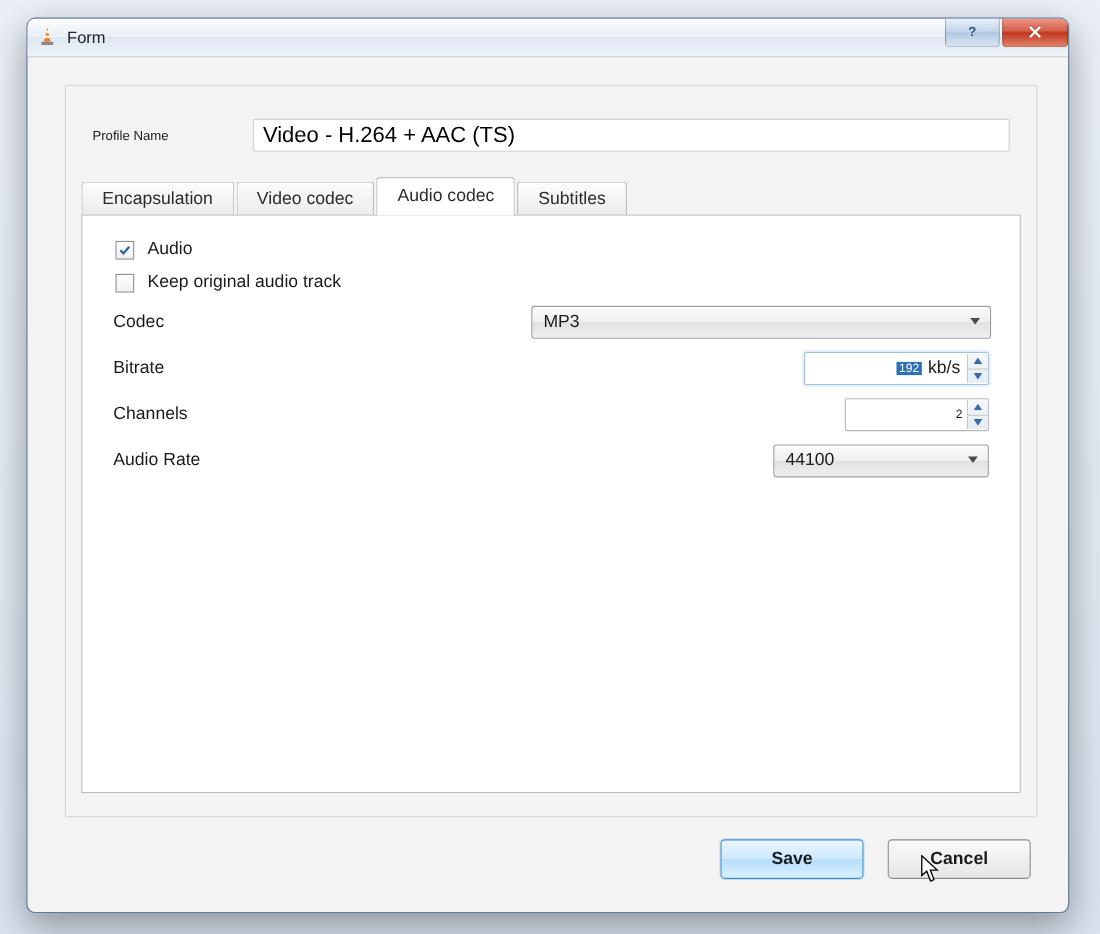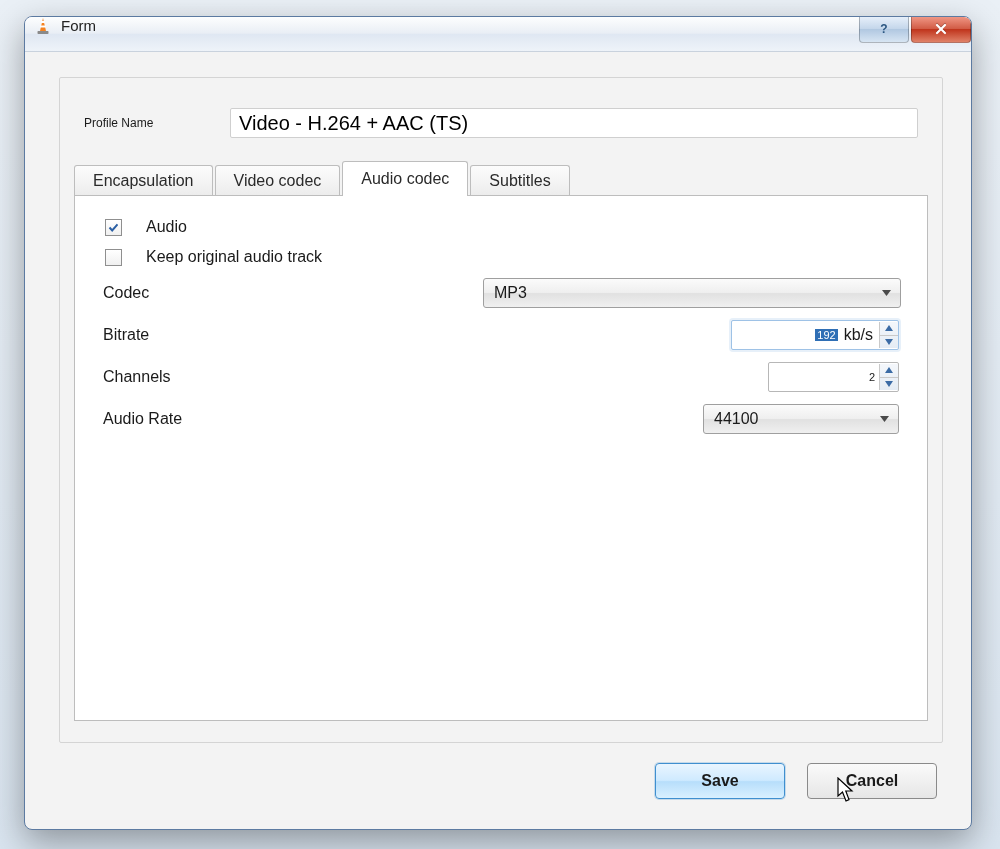--- a/index.html
+++ b/index.html
@@ -29,21 +29,21 @@
     background: #f3f3f3;
     box-shadow: 0 12px 34px rgba(0,0,0,0.35);
     overflow: hidden;
   }
   
   .titlebar {
     height: 34px;
     background: linear-gradient(#fdfefe, #e9eef5 48%, #dfe7f2 50%, #eef3f9);
     border-bottom: 1px solid #c9d2dd;
     display: flex;
-    align-items: flex-start;
+    align-items: center;
     padding-left: 8px;
     position: relative;
   }
   .app-icon {
     width: 20px;
     height: 20px;
     margin-right: 8px;
     display: inline-block;
   }
   .title-label { font-size: 15px; color: #222; }
@@ -137,21 +137,21 @@
   }
   .tabpanel {
     border: 1px solid #bdbdbd;
     background: #ffffff;
     min-height: 488px;
     padding: 18px 24px;
     position: relative;
   }
   
   .chk-row {
-    display: flex; align-items: center; gap: 24px;
+    display: flex; align-items: center; gap: 12px;
     margin: 4px 0 12px 6px;
     font-size: 16px;
   }
   .chk {
     width: 15px; height: 15px;
     border: 1px solid #8f8f8f;
     background: linear-gradient(#fff, #f0f0f0);
     display: inline-flex; align-items: center; justify-content: center;
   }
   .chk.checked svg { display: block; }

